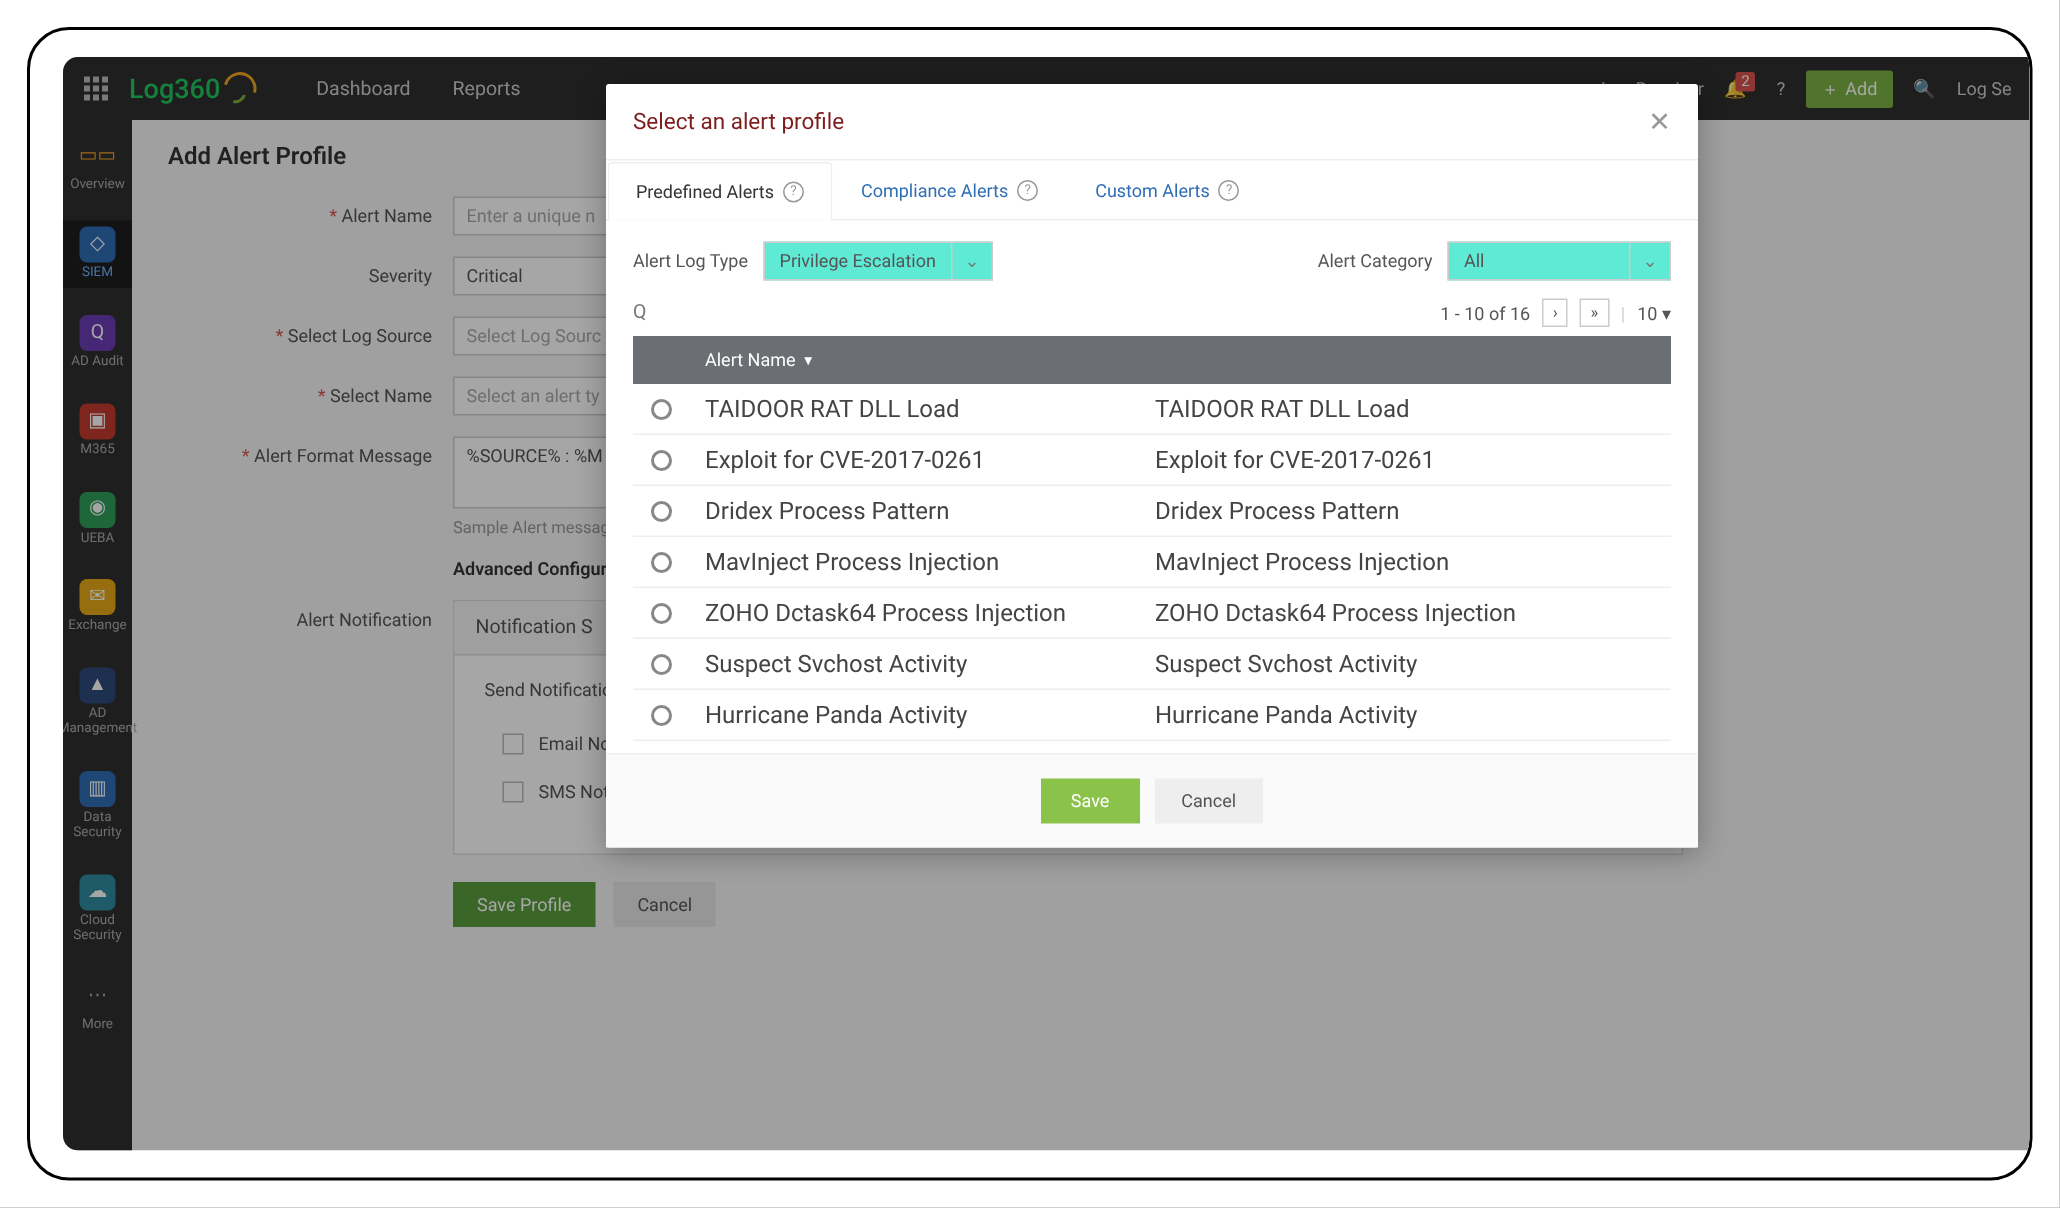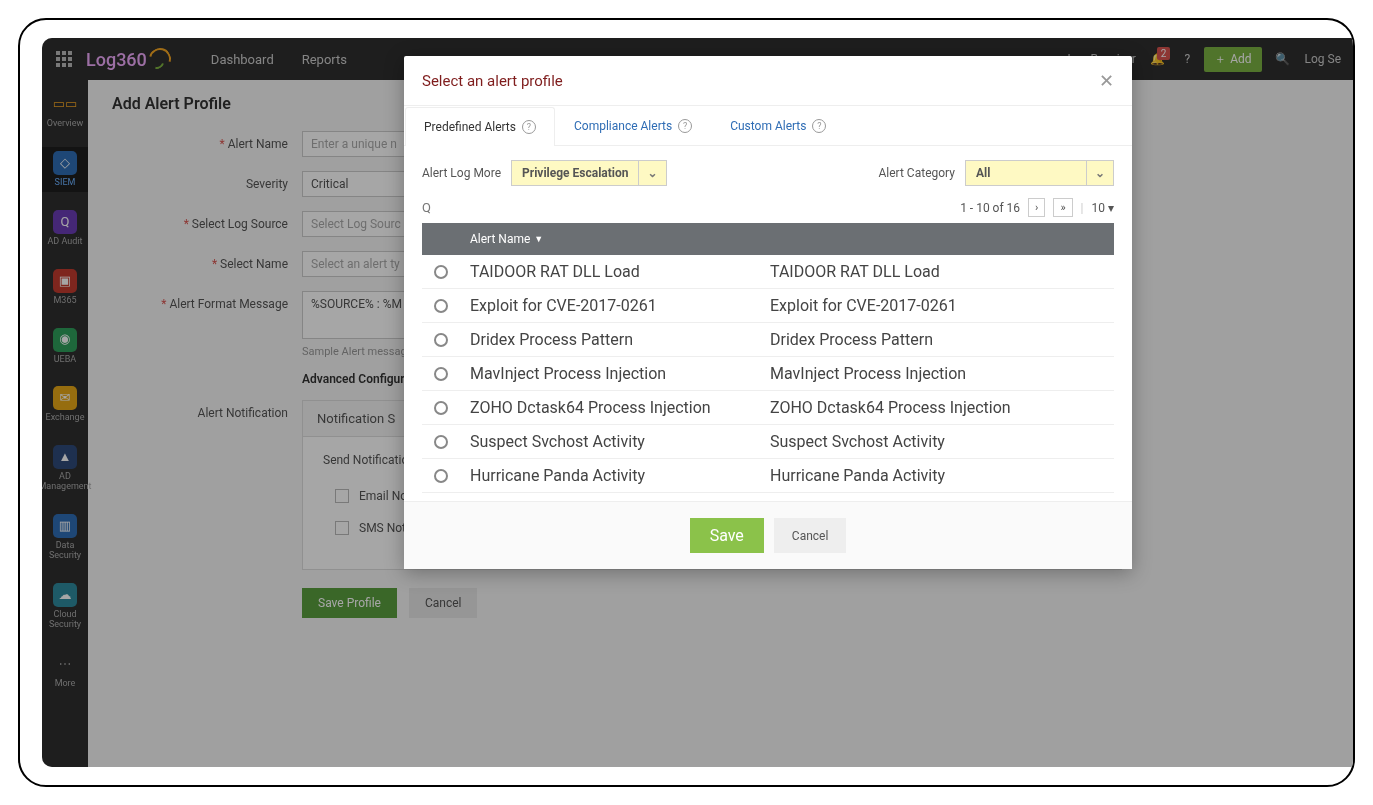--- a/index.html
+++ b/index.html
@@ -3,21 +3,21 @@
 <meta charset="utf-8">
 <style>
 * { margin: 0; padding: 0; box-sizing: border-box; font-family: -apple-system, BlinkMacSystemFont, "Segoe UI", Roboto, Arial, sans-serif; }
 body { background: #fff; width: 1373px; height: 805px; position: relative; overflow: hidden; }
 .frame { position: absolute; top: 18px; left: 18px; right: 18px; bottom: 18px; border: 2px solid #000; border-radius: 28px; overflow: hidden; background: #fff; }
 .app { position: absolute; top: 18px; left: 22px; right: 0; bottom: 18px; border-radius: 10px 0 0 10px; overflow: hidden; background: #f6f6f6; }
 .topbar { height: 42px; background: #2f2f2f; display: flex; align-items: center; color: #ddd; }
 .apps-icon { width: 44px; display: flex; align-items: center; justify-content: center; height: 100%; }
 .apps-grid { display: grid; grid-template-columns: repeat(3,4px); grid-template-rows: repeat(3,4px); gap: 2px; }
 .apps-grid span { background: #bbb; width: 4px; height: 4px; }
-.logo { display: flex; align-items: center; gap: 2px; margin-right: 40px; font-size: 18px; color: #f0abfc; font-weight: 500; }
+.logo { display: flex; align-items: center; gap: 2px; margin-right: 40px; font-size: 18px; color: #22c55e; font-weight: 500; }
 .logo-arc { width: 22px; height: 22px; border: 2px solid #f5a623; border-color: #f5a623 #f5a623 transparent transparent; border-radius: 50%; transform: rotate(-30deg); position: relative; }
 .logo-arc::after { content: ""; position: absolute; width: 10px; height: 10px; border: 2px solid #7fb341; border-color: transparent transparent #7fb341 transparent; border-radius: 50%; top: 3px; left: -2px; }
 .topnav { display: flex; gap: 28px; font-size: 13px; color: #ccc; }
 .topnav span { cursor: pointer; }
 .topbar-right { margin-left: auto; display: flex; align-items: center; gap: 14px; padding-right: 12px; font-size: 12px; color: #ccc; }
 .badge { background: #d9534f; color: #fff; font-size: 10px; padding: 1px 4px; border-radius: 2px; margin-left: -8px; position: relative; top: -6px; }
 .add-btn { background: #7cb342; color: #fff; border: none; padding: 4px 10px; border-radius: 2px; font-size: 12px; display: flex; align-items: center; gap: 4px; }
 .sidebar { position: absolute; top: 42px; left: 0; bottom: 0; width: 46px; background: #2f2f2f; display: flex; flex-direction: column; align-items: center; padding-top: 8px; gap: 14px; }
 .sb-item { display: flex; flex-direction: column; align-items: center; gap: 3px; color: #aaa; font-size: 9px; text-align: center; line-height: 1.1; cursor: pointer; width: 100%; padding: 4px 0; }
 .sb-item.active { background: #1e1e1e; color: #6cb1ff; }
@@ -54,36 +54,36 @@
 .overlay { position: absolute; inset: 0; background: rgba(0,0,0,0.35); }
 .modal { position: absolute; top: 18px; left: 362px; width: 728px; background: #fff; border-radius: 2px; box-shadow: 0 4px 20px rgba(0,0,0,0.3); }
 .modal-header { padding: 14px 18px; display: flex; justify-content: space-between; align-items: center; border-bottom: 1px solid #eee; }
 .modal-title { font-size: 15px; color: #7f1d1d; }
 .modal-close { font-size: 18px; color: #999; cursor: pointer; background: none; border: none; }
 .tabs { display: flex; border-bottom: 1px solid #eee; padding: 0 1px; }
 .tab { padding: 12px 18px; font-size: 12px; color: #2f6db5; display: flex; align-items: center; gap: 6px; cursor: pointer; border: 1px solid transparent; border-bottom: none; }
 .tab.active { color: #333; border-color: #eee; background: #fff; position: relative; top: 1px; border-radius: 3px 3px 0 0; }
 .modal-body { padding: 14px 18px 8px; }
 .filter-row { display: flex; align-items: center; gap: 10px; margin-bottom: 12px; font-size: 12px; color: #555; }
-.select { border: 1px solid #ccc; display: inline-flex; align-items: center; background: #fef9c3; font-weight: bold; }
+.select { border: 1px solid #ccc; display: inline-flex; align-items: center; background: #5eead4; }
 .select-text { padding: 5px 10px; min-width: 120px; }
 .select-caret { border-left: 1px solid #ccc; padding: 5px 8px; color: #777; }
 .spacer { flex: 1; }
 .toolbar { display: flex; align-items: center; margin-bottom: 6px; font-size: 12px; color: #555; }
 .search-ico { color: #777; font-size: 13px; }
 .paging { margin-left: auto; display: flex; align-items: center; gap: 8px; }
 .pg-btn { border: 1px solid #ccc; padding: 2px 6px; font-size: 11px; background: #fff; cursor: pointer; color: #555; }
 .tbl-head { background: #6b6f73; color: #fff; display: flex; padding: 9px 12px; font-size: 12px; }
 .col-radio { width: 36px; }
 .col-name { flex: 0 0 300px; display: flex; align-items: center; gap: 4px; }
 .col-desc { flex: 1; }
 .tbl-row { display: flex; align-items: center; padding: 7px 12px; border-bottom: 1px solid #eee; font-size: 16px; color: #444; }
 .radio { width: 14px; height: 14px; border: 2px solid #888; border-radius: 50%; }
 .modal-footer { padding: 16px; display: flex; justify-content: center; gap: 10px; background: #fafafa; border-top: 1px solid #eee; }
-.btn-save { background: #8bc24a; color: #fff; border: none; padding: 8px 20px; font-size: 16px; cursor: pointer; }
+.btn-save { background: #8bc24a; color: #fff; border: none; padding: 8px 20px; font-size: 12px; cursor: pointer; }
 .btn-cancel { background: #eee; color: #555; border: none; padding: 8px 18px; font-size: 12px; cursor: pointer; }
 .sort-caret { font-size: 9px; }
 </style>
 </head>
 <body>
 
 <div class="frame">
   <div class="app">
 
     <div class="topbar">
@@ -233,21 +233,21 @@
             <span>Compliance Alerts</span>
             <span class="help-circle">?</span>
           </div>
         <div class="tab">
             <span>Custom Alerts</span>
             <span class="help-circle">?</span>
           </div>
       </div>
       <div class="modal-body">
         <div class="filter-row">
-          <span>Alert Log More</span>
+          <span>Alert Log Type</span>
           <div class="select">
             <span class="select-text">Privilege Escalation</span>
             <span class="select-caret">⌄</span>
           </div>
           <div class="spacer"></div>
           <span>Alert Category</span>
           <div class="select">
             <span class="select-text">All</span>
             <span class="select-caret">⌄</span>
           </div>

